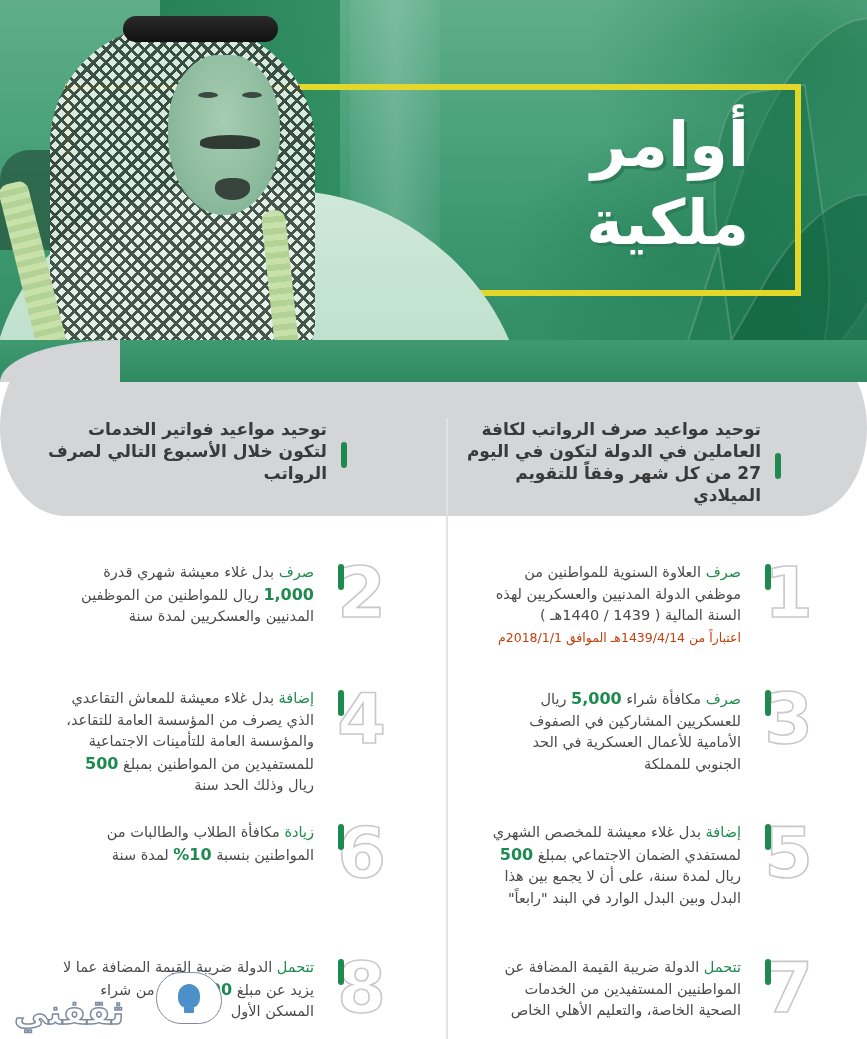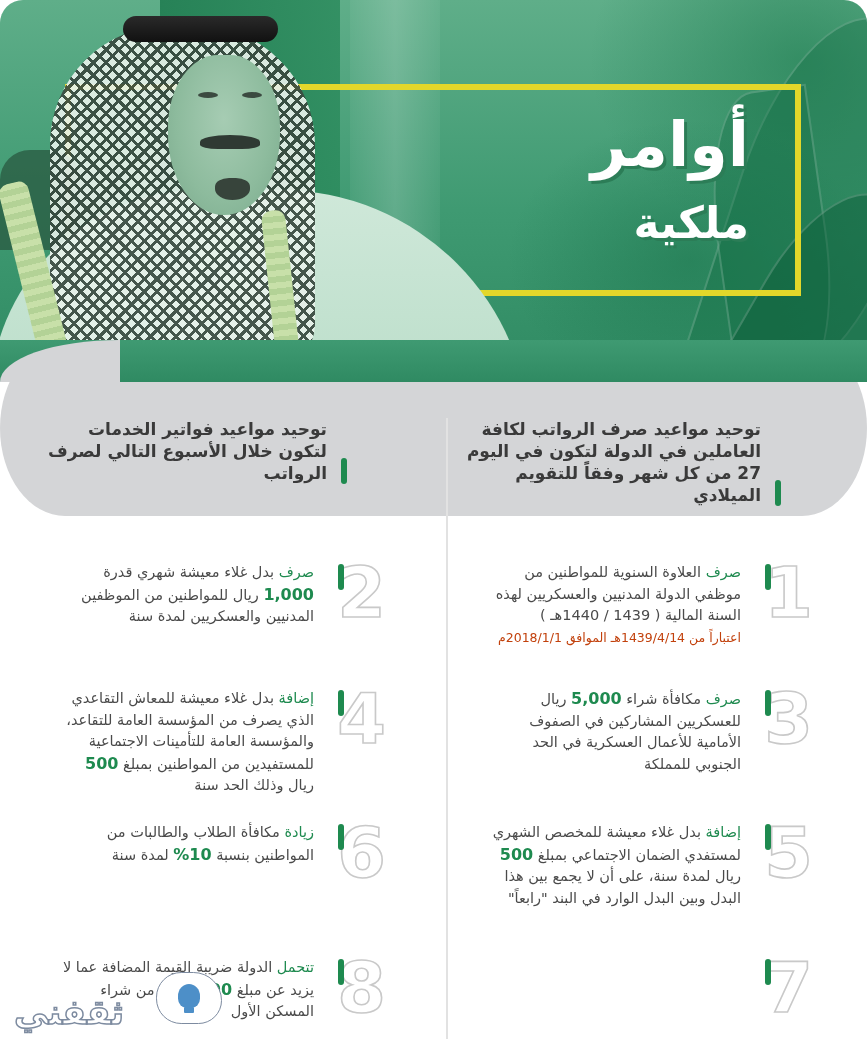--- a/index.html
+++ b/index.html
@@ -7,21 +7,20 @@
     body { font-family: "DejaVu Sans", "Liberation Sans", sans-serif; color: #3c3c3c; position: relative; direction: rtl; }
 
     
     .hero {
       position: absolute; left: 0; top: 0; width: 867px; height: 382px;
       overflow: hidden;
       background:
         radial-gradient(ellipse 260px 200px at 690px 260px, rgba(20,110,70,0.45), transparent 70%),
         radial-gradient(ellipse 300px 260px at 800px 60px, rgba(25,120,75,0.55), transparent 70%),
         linear-gradient(180deg, #5fae89 0%, #3f9a72 55%, #2f8a62 100%);
-      border-radius: 23px;
     }
     .hero .column-bg {
       position: absolute; left: 350px; top: 0; width: 90px; height: 382px;
       background: linear-gradient(90deg, rgba(255,255,255,0.05), rgba(255,255,255,0.18), rgba(255,255,255,0.05));
     }
     .hero .flag {
       position: absolute; left: 160px; top: 0; width: 180px; height: 210px;
       background: linear-gradient(90deg, #1d7a4e, #2c8b5d);
       opacity: 0.85;
     }
@@ -92,33 +91,33 @@
       position: absolute; left: 65px; top: 84px; width: 736px; height: 212px;
       border: 6px solid #e3d72a;
     }
     .title-text {
       position: absolute; right: 118px; top: 106px; width: 260px;
       text-align: right; color: #ffffff; font-weight: bold;
       font-family: "DejaVu Sans", sans-serif;
       text-shadow: 3px 3px 0 #2c7d57;
     }
     .title-text .line1 { font-size: 62px; line-height: 78px; }
-    .title-text .line2 { font-size: 44px; line-height: 78px; }
+    .title-text .line2 { font-size: 62px; line-height: 78px; }
     .intro-wrap { position: absolute; left: 0; top: 340px; width: 867px; height: 176px; }
     .intro-wrap .curve-l {
       position: absolute; left: 0; top: 0; width: 130px; height: 176px;
       background: #d4d5d7; border-radius: 130px 0 0 130px / 176px 0 0 176px;
     }
     .intro-wrap .curve-r {
       position: absolute; right: 0; top: 0; width: 130px; height: 176px;
       background: #d4d5d7; border-radius: 0 130px 130px 0 / 0 176px 176px 0;
     }
 
     .intro-item {
-      position: absolute; display: flex; flex-direction: row; align-items: flex-end; gap: 14px;
+      position: absolute; display: flex; flex-direction: row; align-items: center; gap: 14px;
       direction: rtl;
     }
     .intro-item .bar {
       width: 6px; height: 26px; background: #1e8a4f; border-radius: 3px; margin-top: 8px; flex: none;
     }
     .intro-item .text {
       font-weight: bold; font-size: 17px; line-height: 22px; color: #3a3a3a; text-align: right;
     }
     .intro-item.right { right: 86px; top: 418px; width: 330px; }
     .intro-item.left { right: 520px; top: 418px; width: 300px; }
@@ -291,20 +290,23 @@
   <div class="text">
     <span class="lead">زيادة</span><span> مكافأة الطلاب والطالبات من المواطنين بنسبة </span><span class="amt">10%</span><span> لمدة سنة</span>
   </div>
 </div>
 
 <div class="item col-r i7">
   <div class="numwrap">
     <span class="big-num">7</span>
     <span class="accent"></span>
   </div>
+  <div class="text">
+    <span class="lead">تتحمل</span><span> الدولة ضريبة القيمة المضافة عن المواطنيين المستفيدين من الخدمات الصحية الخاصة، والتعليم الأهلي الخاص</span>
+  </div>
 </div>
 
 <div class="item col-l i8">
   <div class="numwrap">
     <span class="big-num">8</span>
     <span class="accent"></span>
   </div>
   <div class="text">
     <span class="lead">تتحمل</span><span> الدولة ضريبة القيمة المضافة عما لا يزيد عن مبلغ </span><span class="amt">850,000</span><span> من شراء المسكن الأول</span>
   </div>

